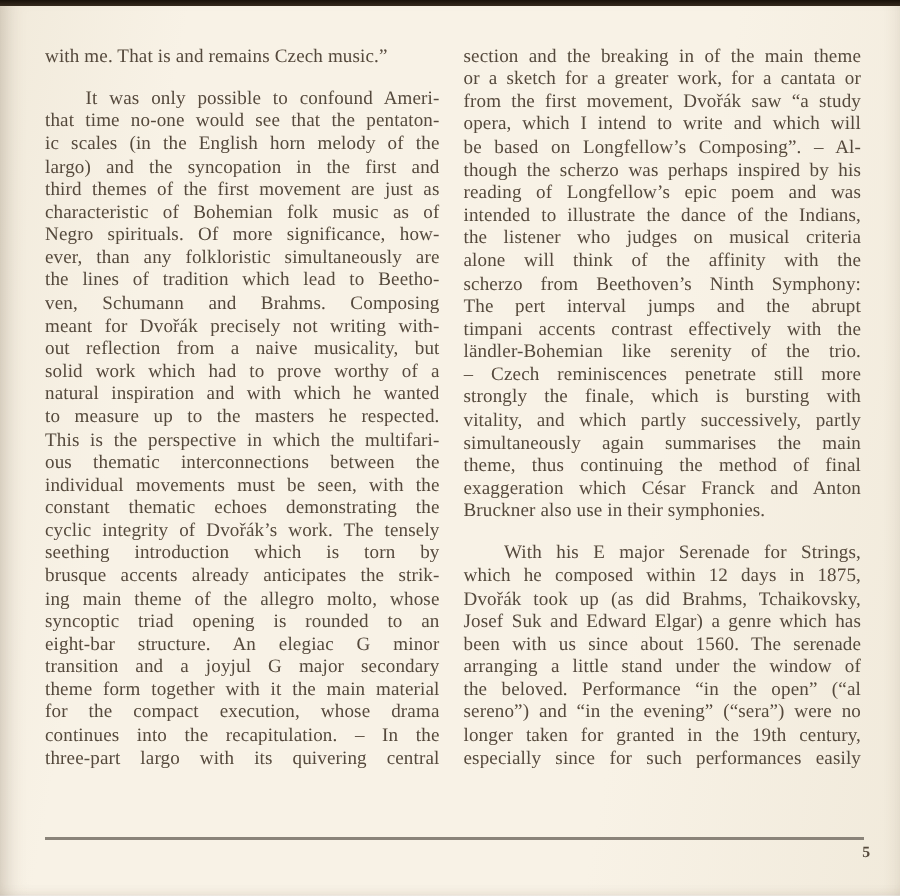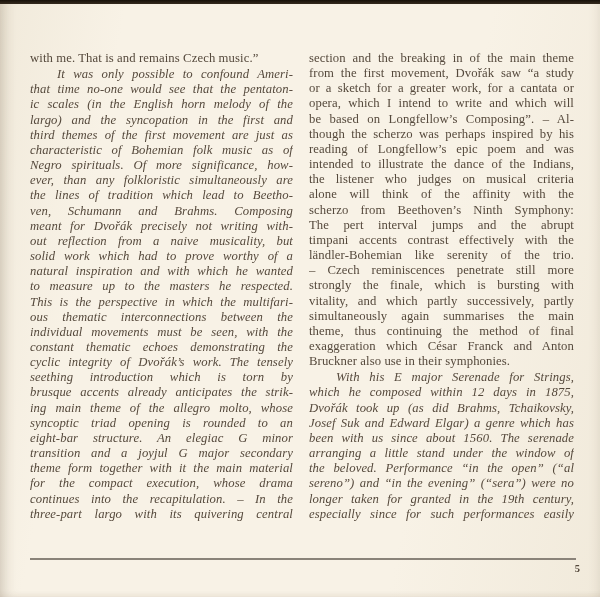--- a/index.html
+++ b/index.html
@@ -17,29 +17,29 @@
       inset 10px 0 14px -8px rgba(84, 62, 40, 0.28),
       inset -8px 0 12px -8px rgba(84, 62, 40, 0.14),
       inset 0 -6px 10px -8px rgba(84, 62, 40, 0.10);
   }
   .top-bar {
     position: absolute; top: 0; left: 0; width: 100%; height: 4px;
     background: linear-gradient(to bottom, #171009, var(--top-bar, #3a2c20));
   }
   .column {
     position: absolute;
-    top: 51px;
+    top: 30px;
     font-size: 12.7px;
     line-height: 15.16px;
     color: var(--ink, #55493c);
     letter-spacing: 0.1px;
   }
   .column.left  { left: 30px;  width: 263px; }
   .column.right { left: 309px; width: 265px; }
-  .para + .para { margin-top: 1px; font-style: italic; }
+  .para + .para { margin-top: 13px; }
   .line {
     height: 15.16px;
     overflow: hidden;
     text-align: justify;
     text-align-last: justify;
   }
   .line.indent { padding-left: 27px; }
   .line.para-end { text-align-last: left; }
   .footer-rule {
     position: absolute; left: 30px; top: 558px; width: 546px; height: 1.5px;
@@ -91,22 +91,22 @@
         <div class="line">theme form together with it the main material</div>
         <div class="line">for the compact execution, whose drama</div>
         <div class="line">continues into the recapitulation. – In the</div>
         <div class="line">three-part largo with its quivering central</div>
       </div>
     </div>
 
   <div class="column right">
       <div class="para">
         <div class="line">section and the breaking in of the main theme</div>
+        <div class="line">or a sketch for a greater work, for a cantata or</div>
         <div class="line">from the first movement, Dvořák saw “a study</div>
-        <div class="line">or a sketch for a greater work, for a cantata or</div>
         <div class="line">opera, which I intend to write and which will</div>
         <div class="line">be based on Longfellow’s Composing”. – Al-</div>
         <div class="line">though the scherzo was perhaps inspired by his</div>
         <div class="line">reading of Longfellow’s epic poem and was</div>
         <div class="line">intended to illustrate the dance of the Indians,</div>
         <div class="line">the listener who judges on musical criteria</div>
         <div class="line">alone will think of the affinity with the</div>
         <div class="line">scherzo from Beethoven’s Ninth Symphony:</div>
         <div class="line">The pert interval jumps and the abrupt</div>
         <div class="line">timpani accents contrast effectively with the</div>

